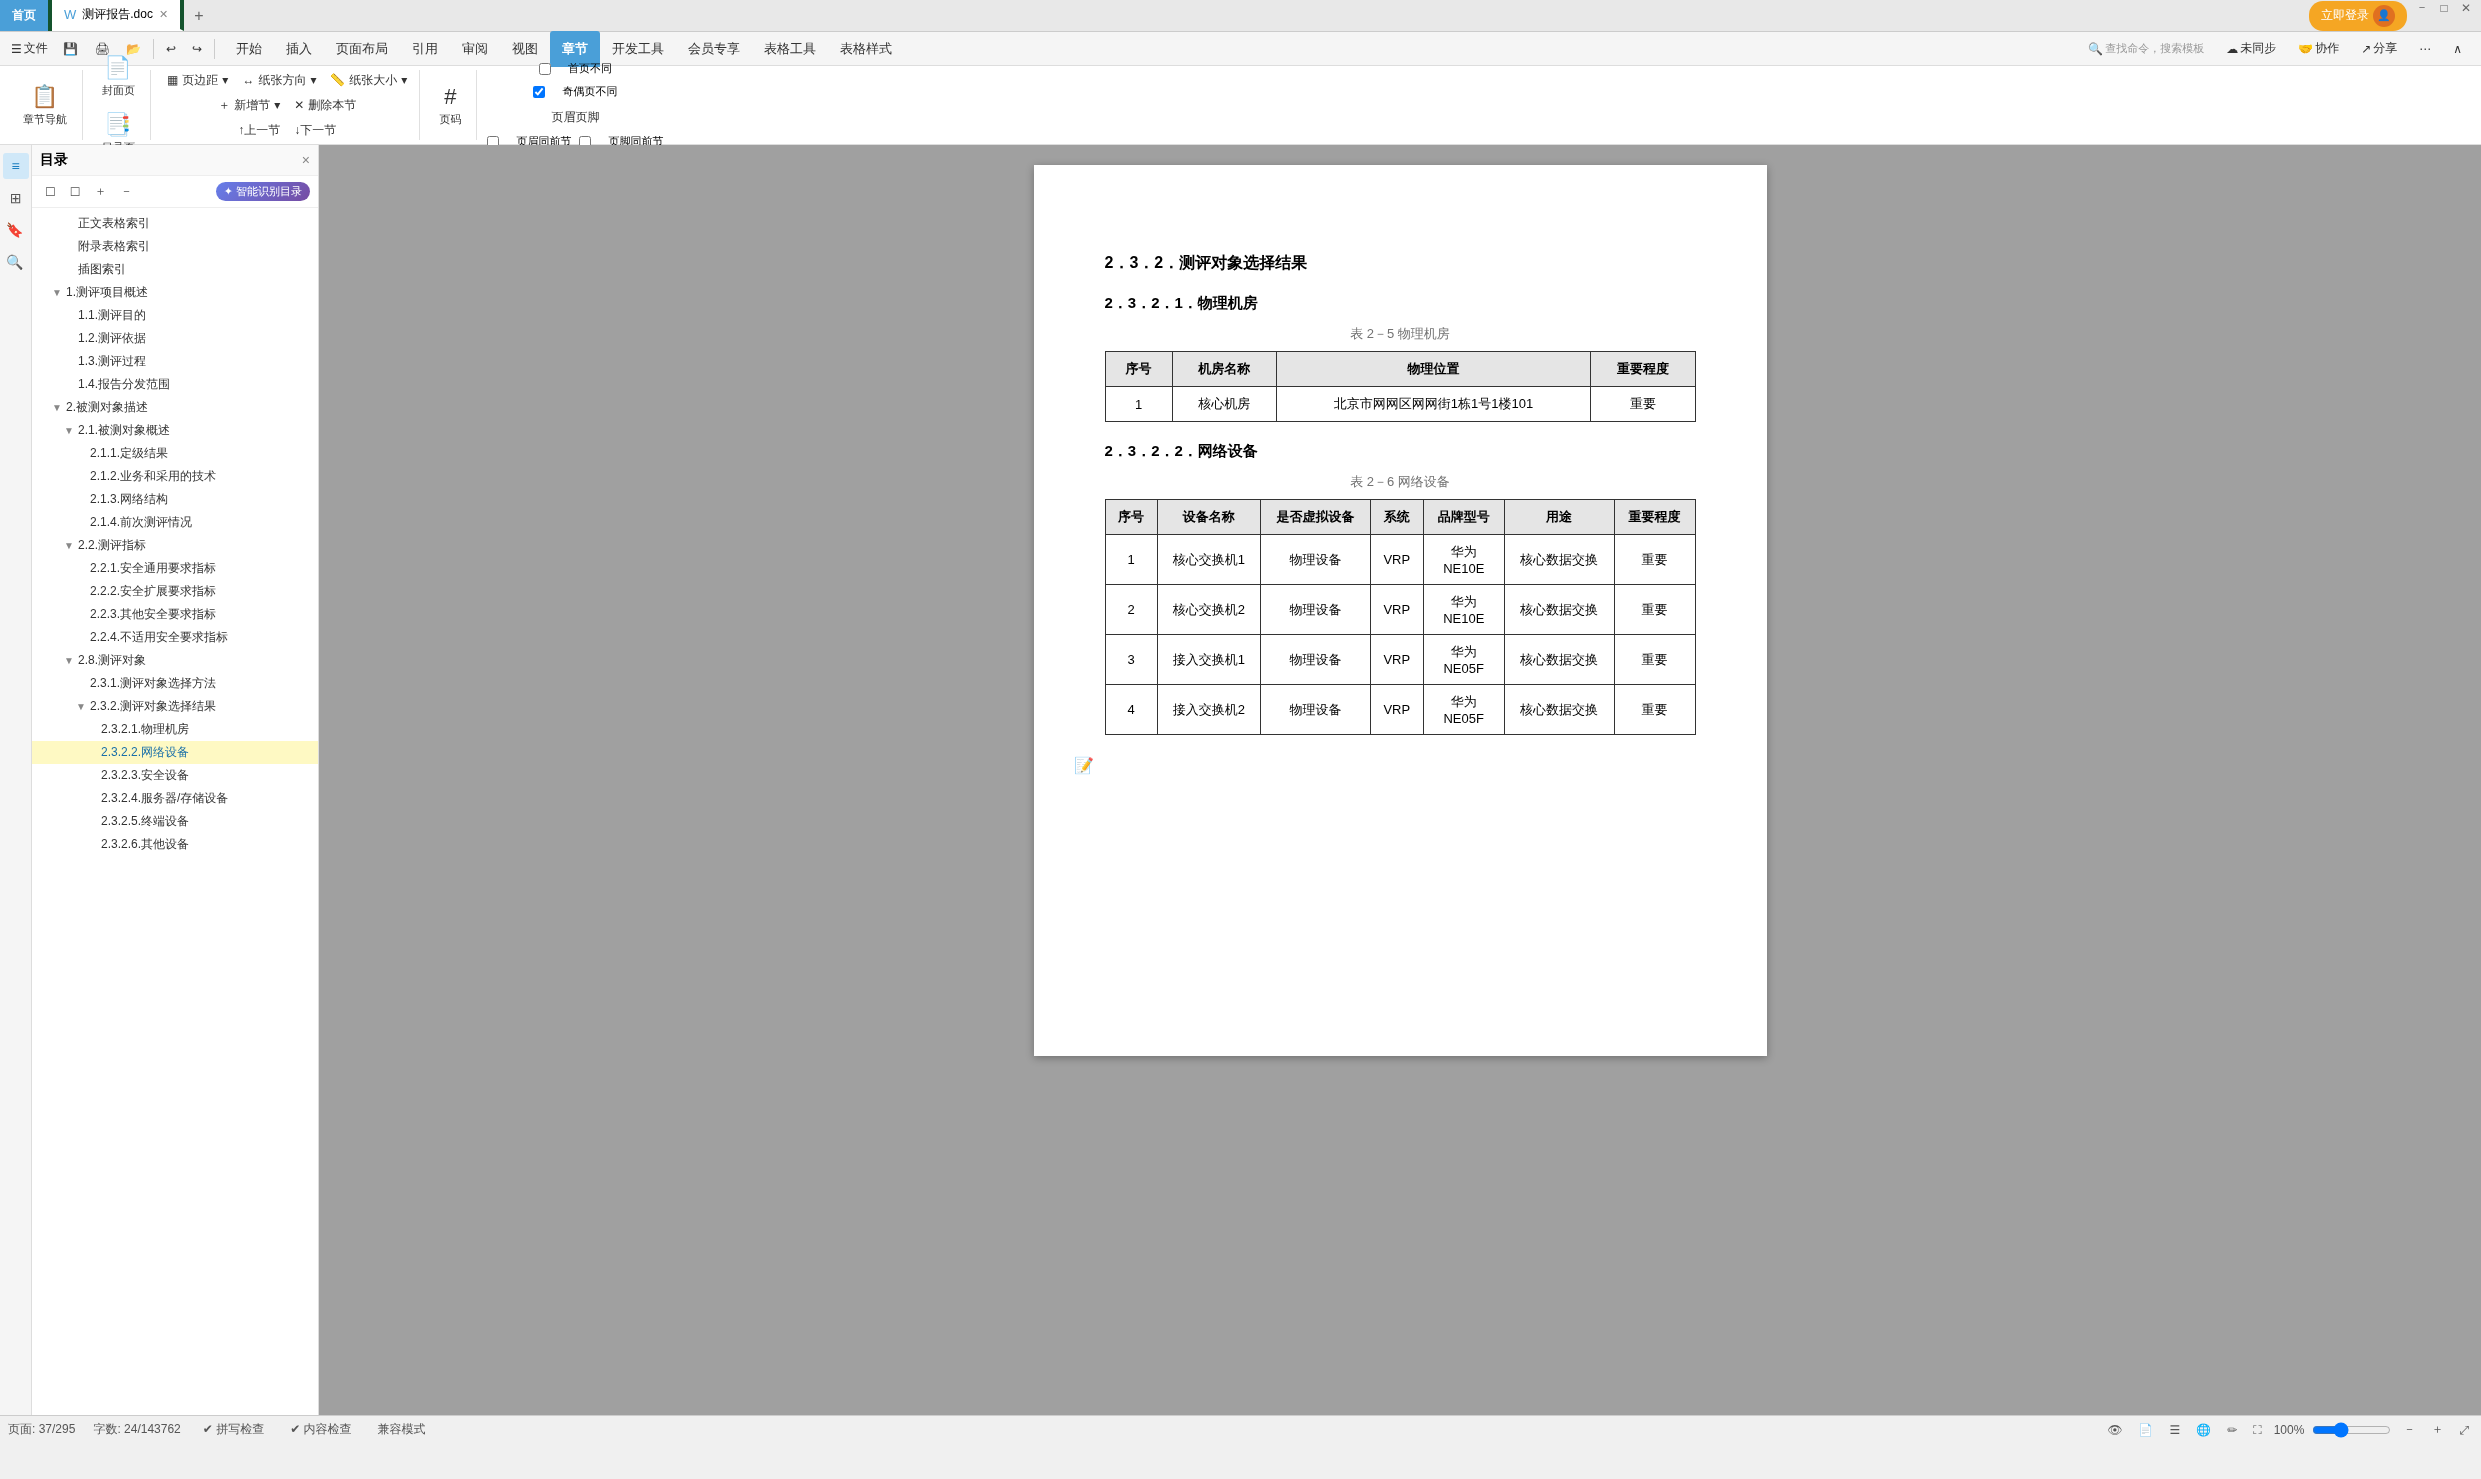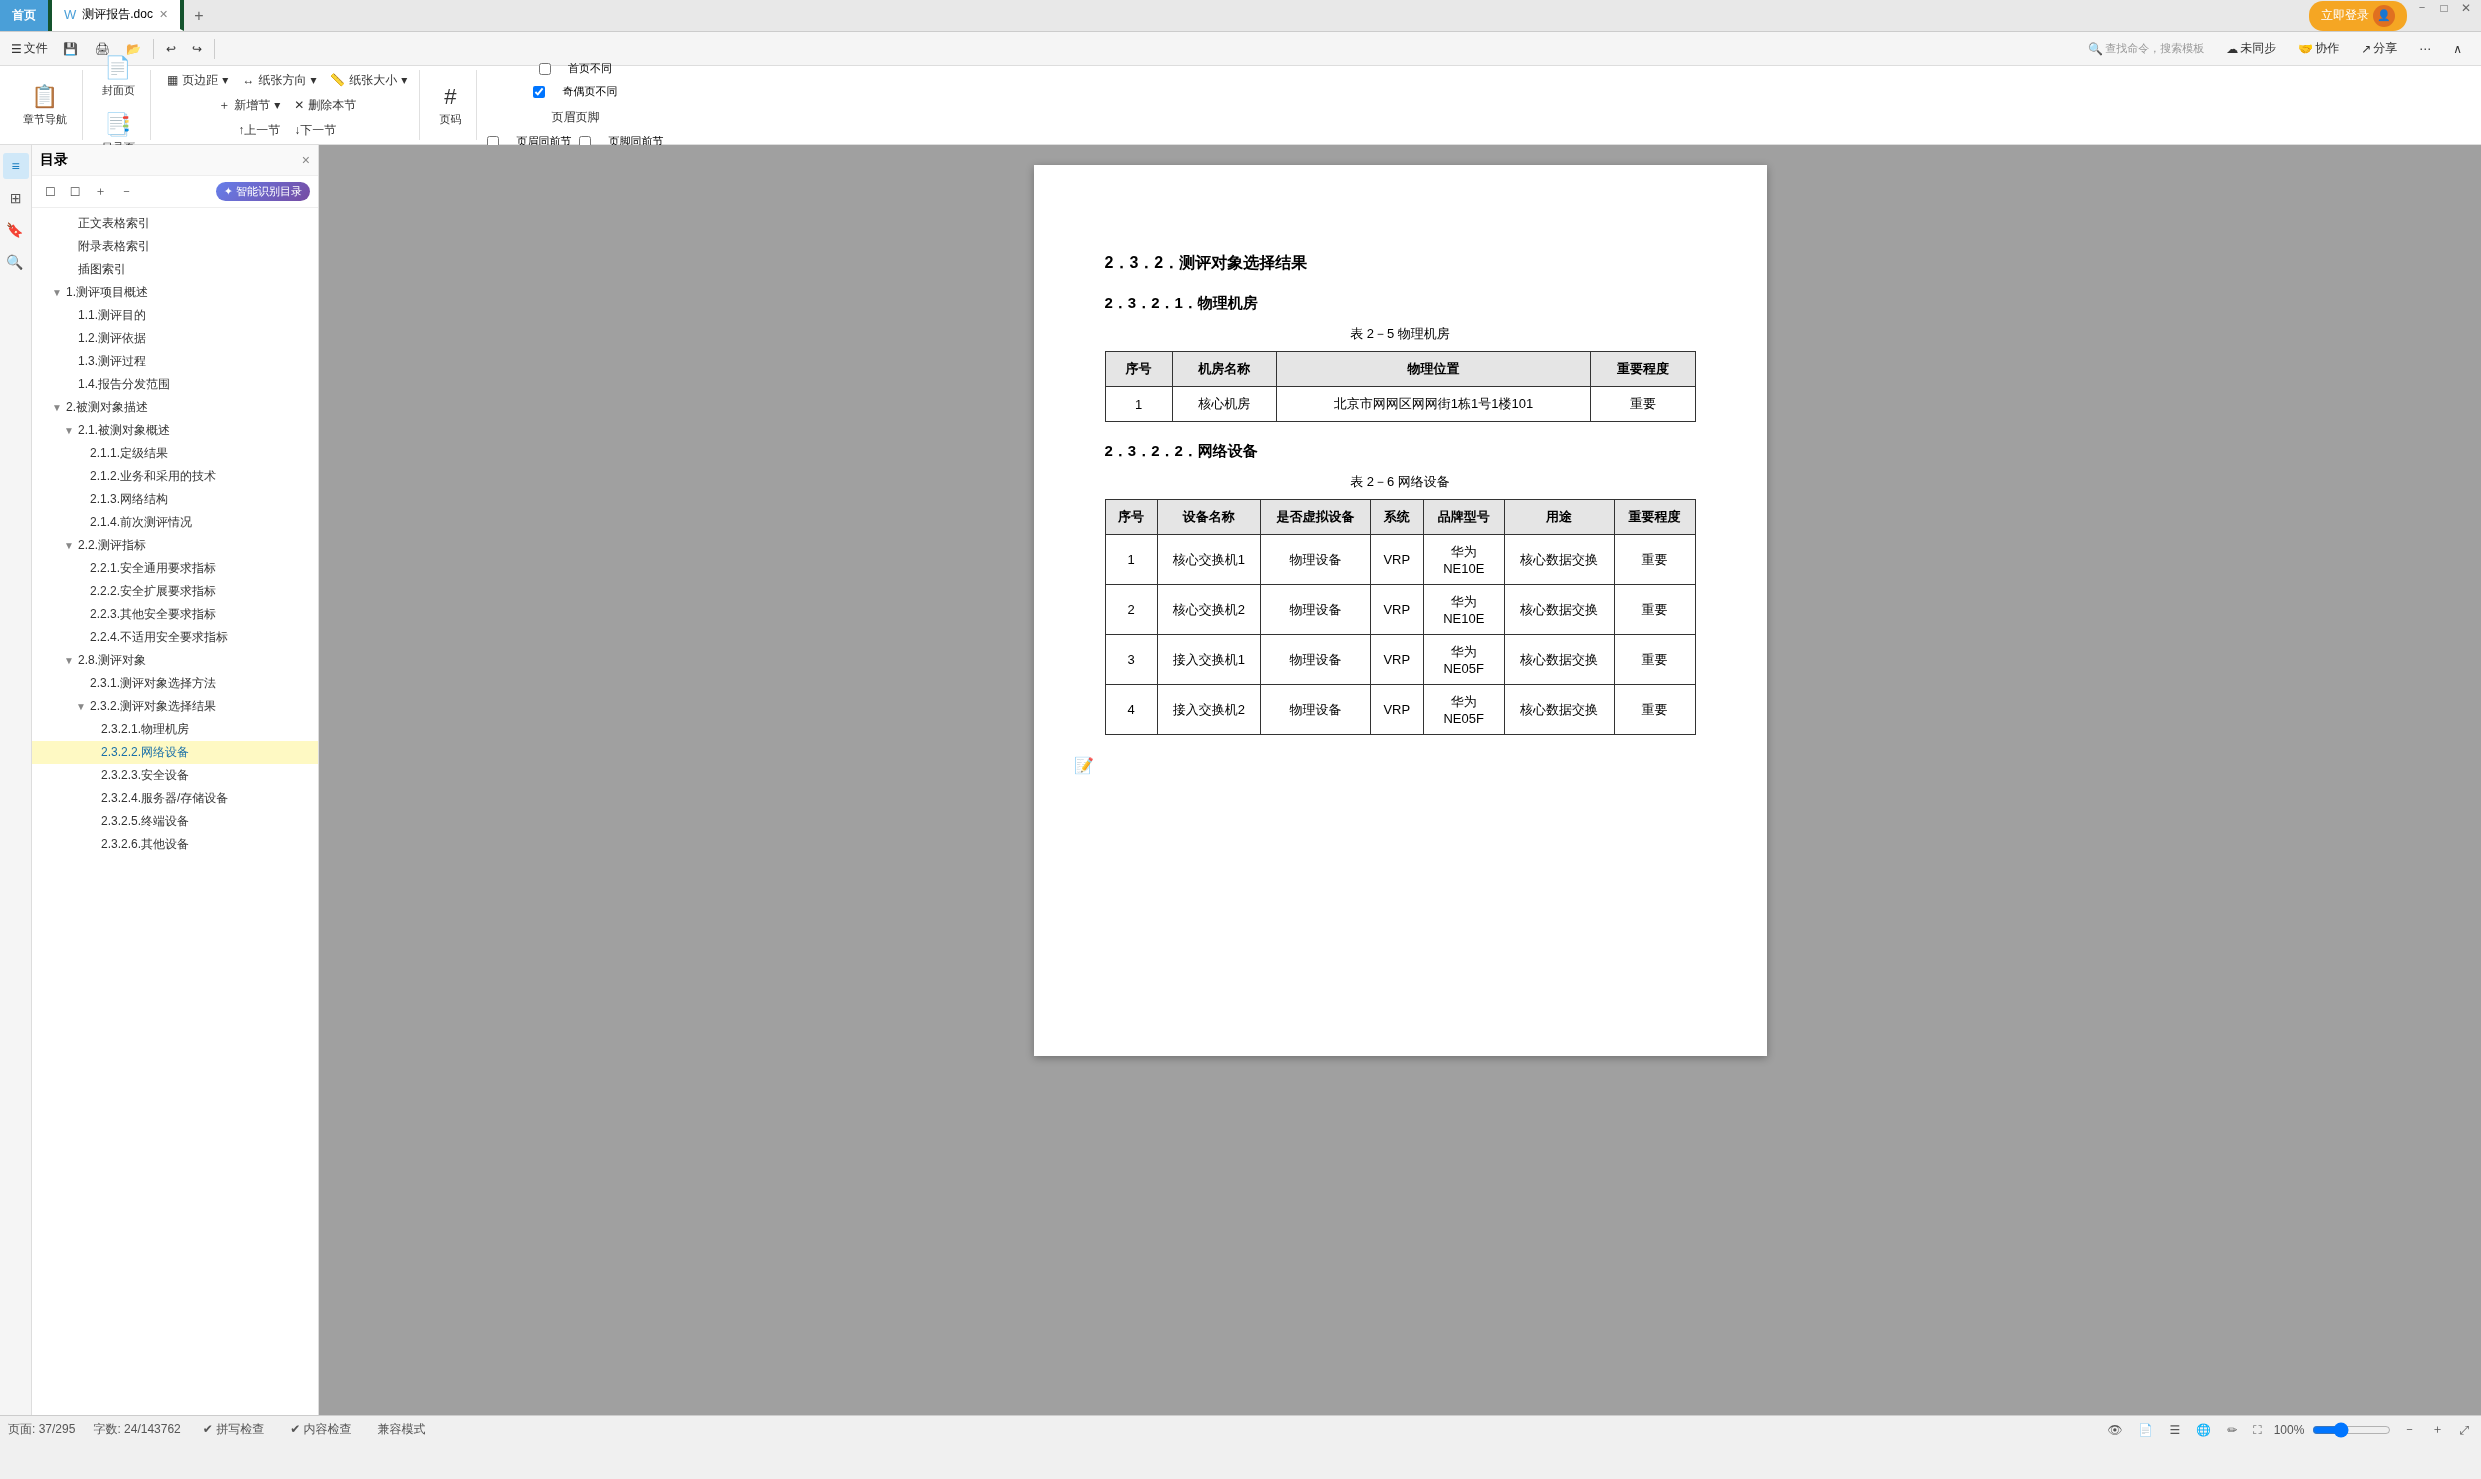--- a/index.html
+++ b/index.html
@@ -269,21 +269,21 @@
     .section-title-h3 {
       font-size: 15px;
       font-weight: bold;
       margin-bottom: 12px;
       margin-top: 20px;
     }
     .table-caption {
       text-align: center;
       font-size: 13px;
       margin-bottom: 8px;
-      color: #000000;
+      color: #737373;
     }
     .doc-table {
       width: 100%;
       border-collapse: collapse;
       margin-bottom: 20px;
       font-size: 13px;
     }
     .doc-table th {
       background: #e5e5e5;
       border: 1px solid #333;
@@ -396,20 +396,33 @@
     <span>文件</span>
   </div>
   <div class="toolbar-btn">💾</div>
   <div class="toolbar-btn">🖨</div>
   <div class="toolbar-btn">📂</div>
   <div class="toolbar-sep"></div>
   <div class="toolbar-btn">↩</div>
   <div class="toolbar-btn">↪</div>
   <div class="toolbar-sep"></div>
 
+  <div class="ribbon-tabs">
+    <div class="ribbon-tab">开始</div>
+    <div class="ribbon-tab">插入</div>
+    <div class="ribbon-tab">页面布局</div>
+    <div class="ribbon-tab">引用</div>
+    <div class="ribbon-tab">审阅</div>
+    <div class="ribbon-tab">视图</div>
+    <div class="ribbon-tab active">章节</div>
+    <div class="ribbon-tab">开发工具</div>
+    <div class="ribbon-tab">会员专享</div>
+    <div class="ribbon-tab">表格工具</div>
+    <div class="ribbon-tab">表格样式</div>
+  </div>
 
   <div class="right-toolbar-area">
     <div class="toolbar-btn">
       <span>🔍</span>
       <span style="font-size:11px; color:#999;">查找命令，搜索模板</span>
     </div>
     <div class="toolbar-btn">☁ <span>未同步</span></div>
     <div class="toolbar-btn">🤝 <span>协作</span></div>
     <div class="toolbar-btn">↗ <span>分享</span></div>
     <div class="toolbar-btn">⋯</div>

